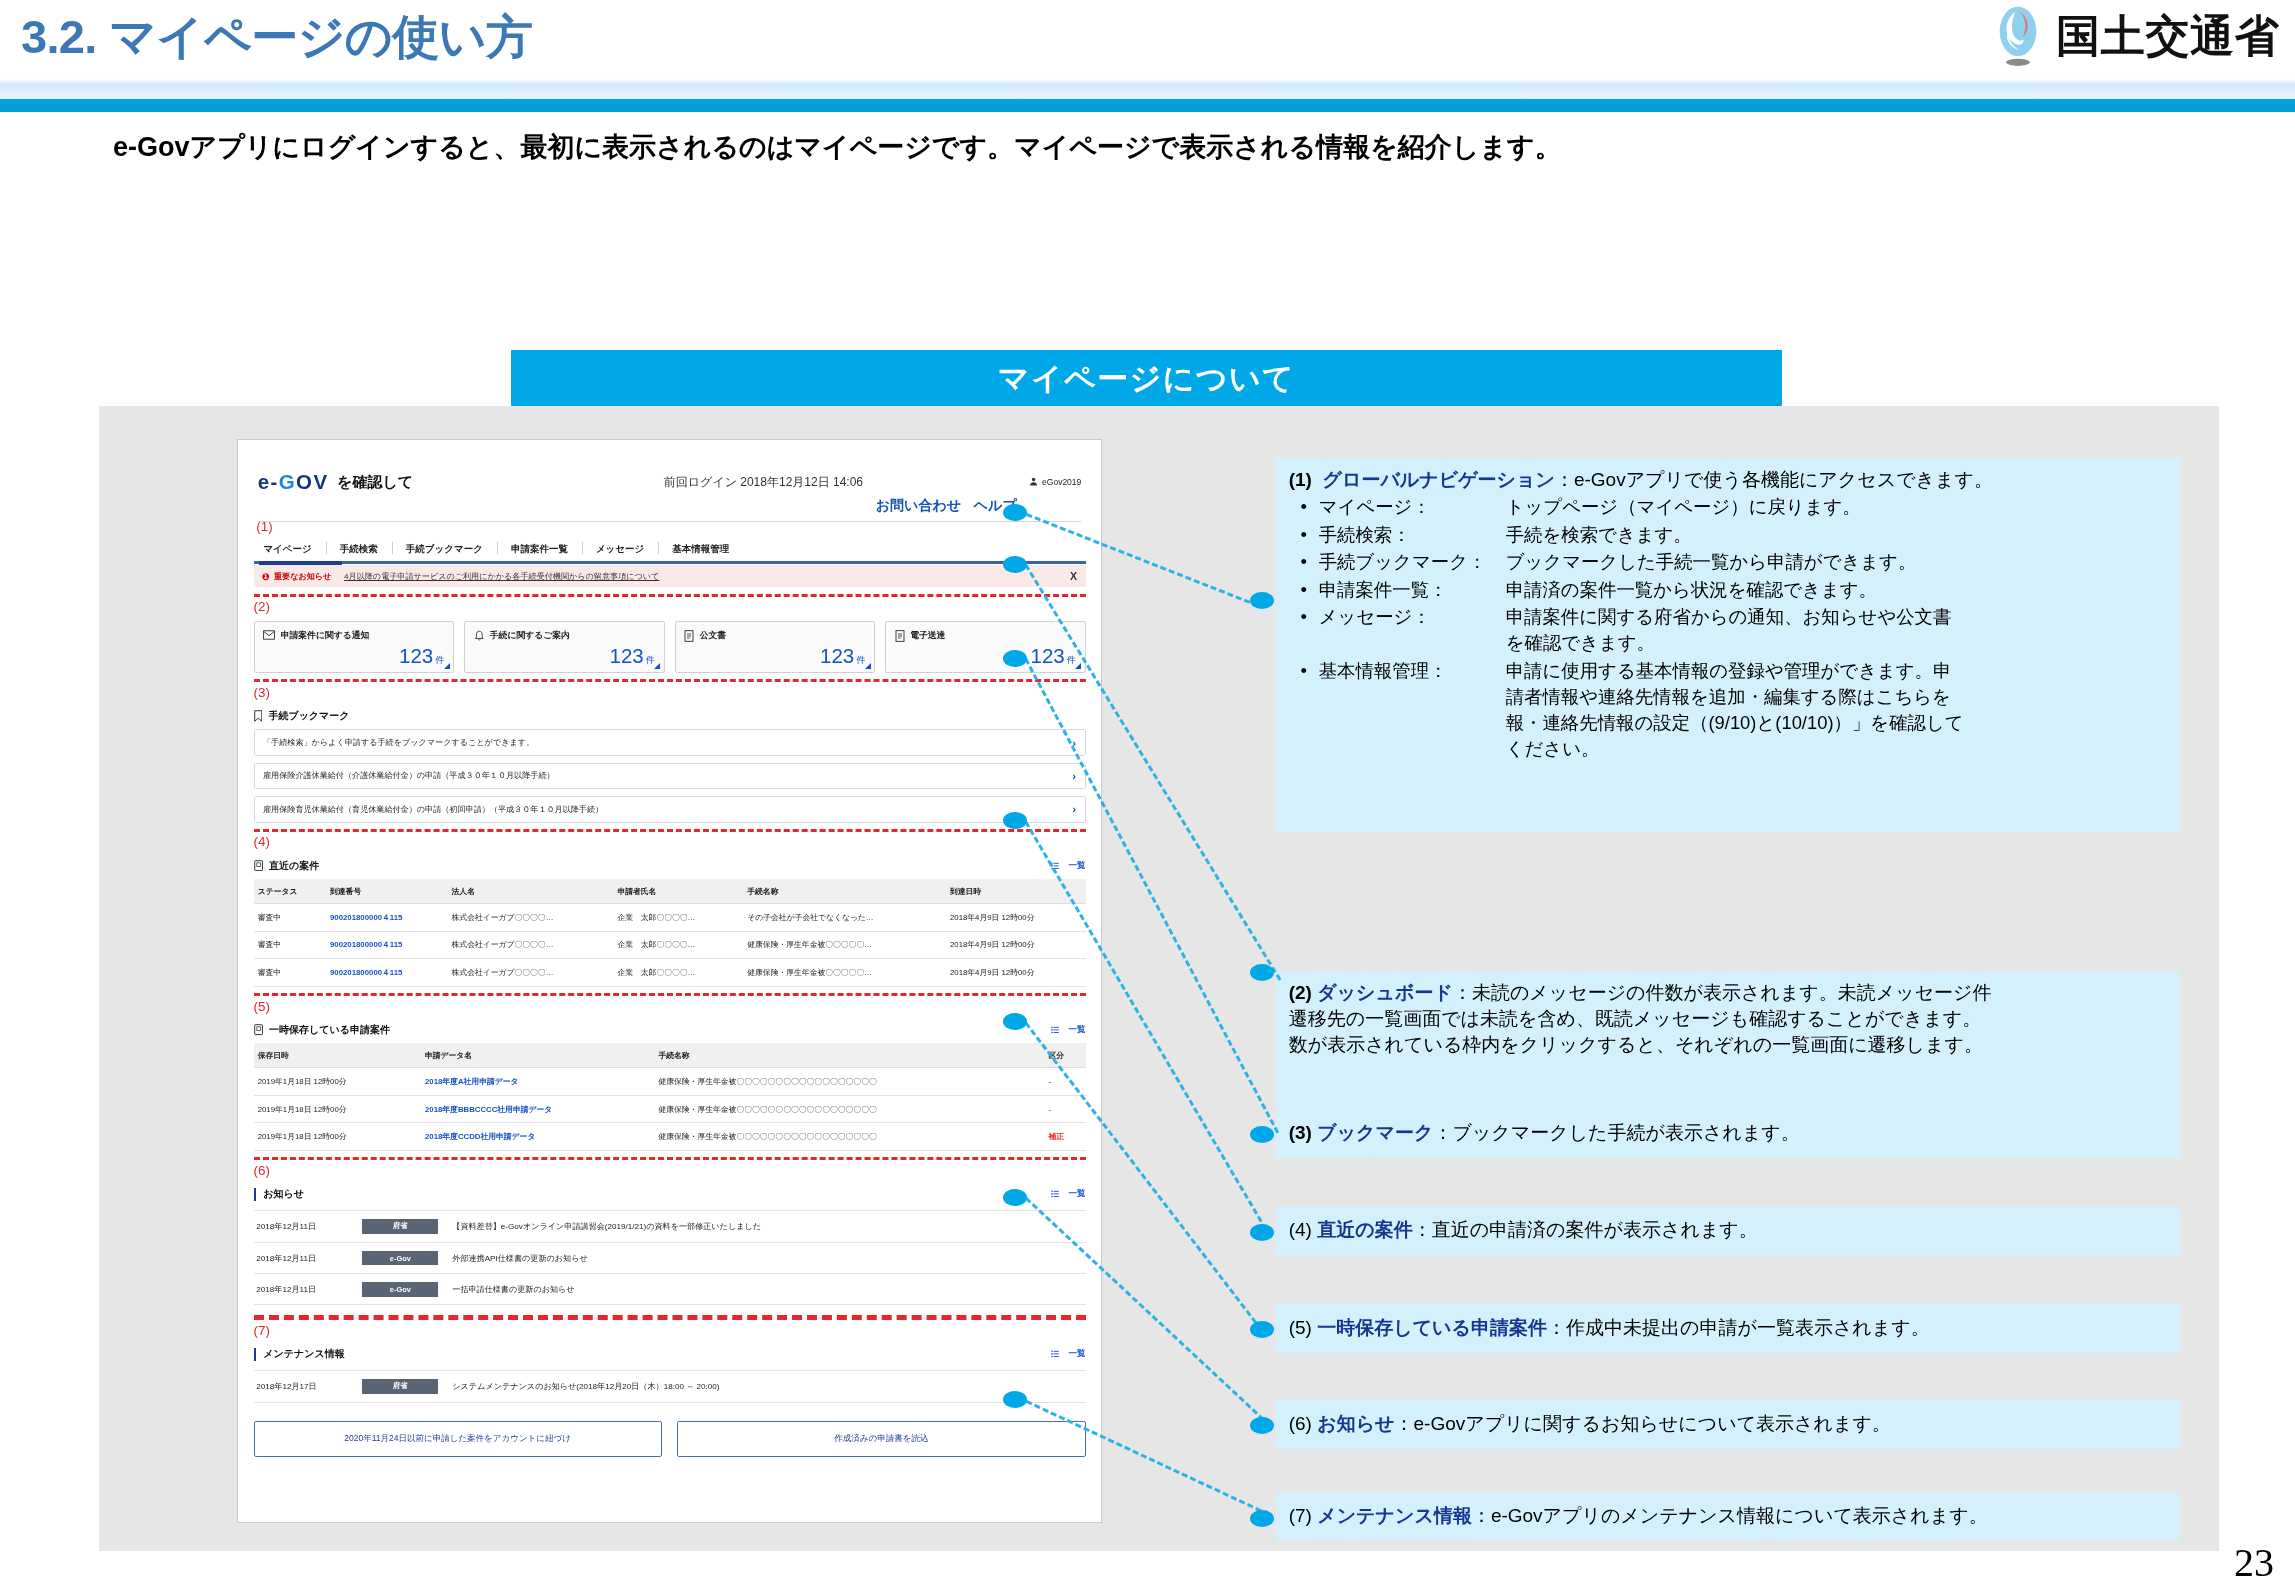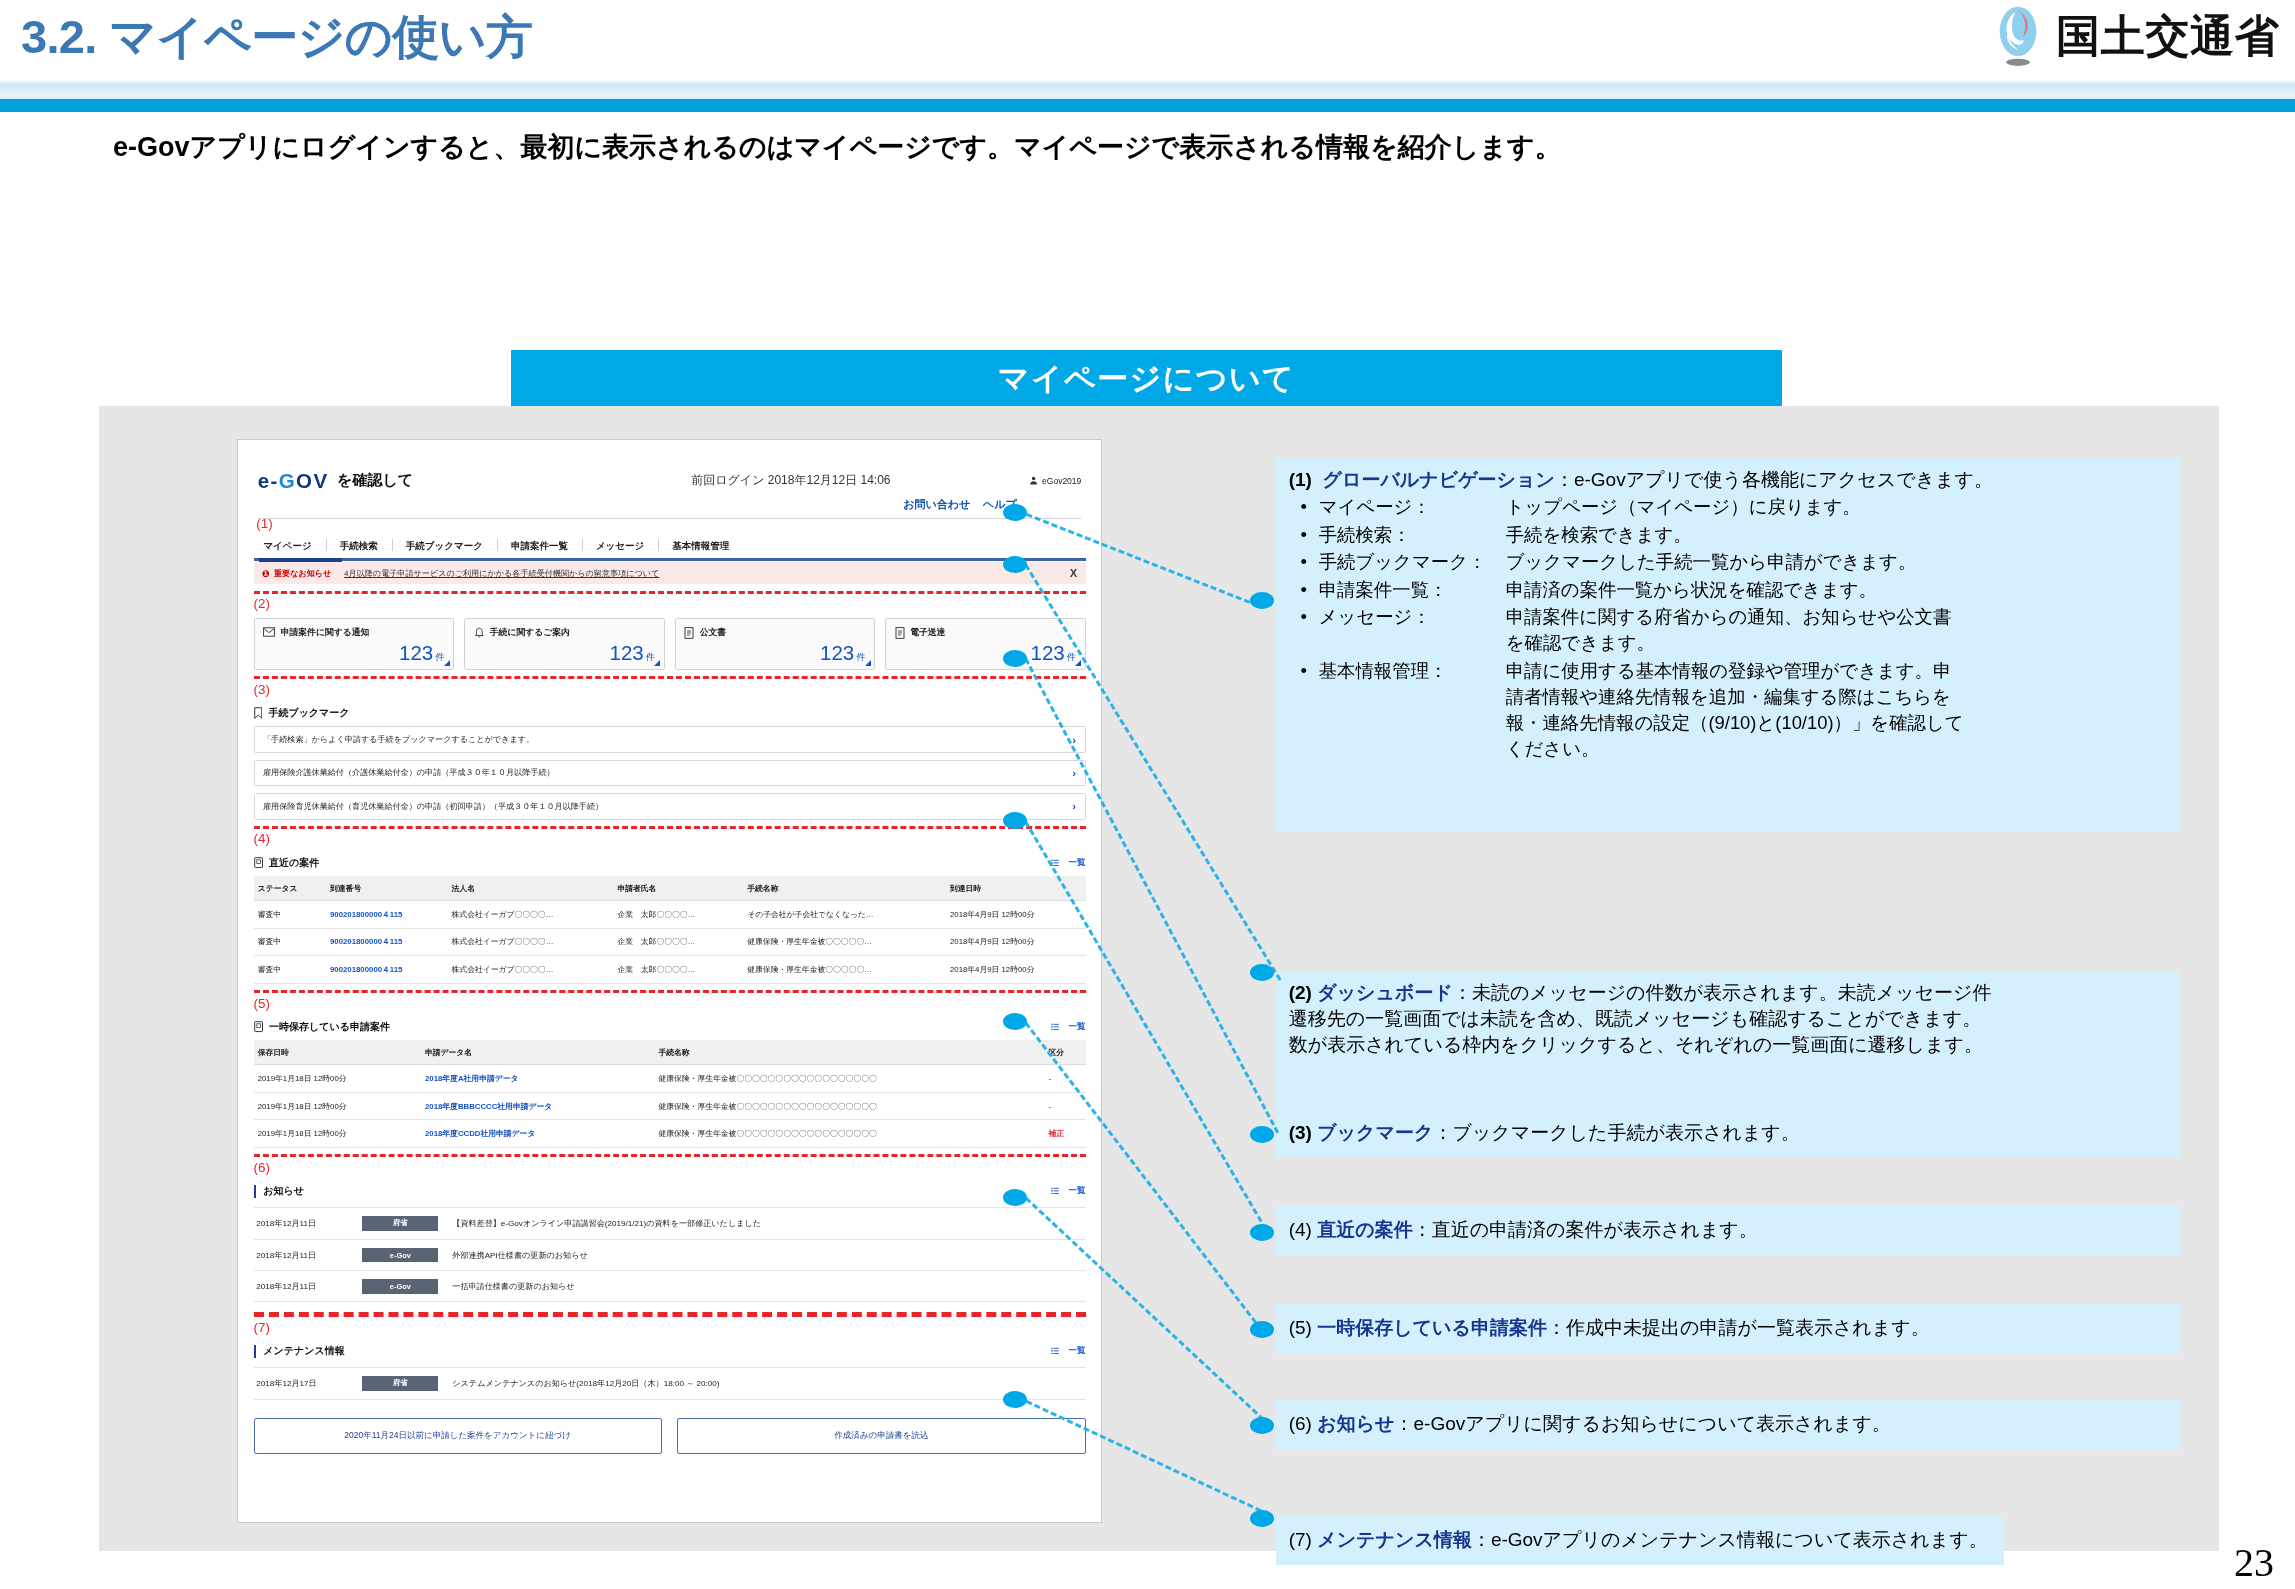--- a/index.html
+++ b/index.html
@@ -55,21 +55,21 @@
   .app-top{display:flex;align-items:center;padding:10px 4.2px 4.2px 4.2px;}
   .egov-logo{font-size:20.5px;font-weight:bold;letter-spacing:1.4px;}
   .egov-logo .e{color:#14357f;}
   .egov-logo .dash{color:#14357f;}
   .egov-logo .g{color:#1e88d8;}
   .egov-logo .o{color:#14357f;}
   .egov-logo .v{color:#14357f;}
   .egov-sub{font-size:15px;font-weight:bold;color:#111;margin-left:8.5px;}
   .app-top-right{margin-left:auto;display:flex;align-items:center;gap:12.7px;font-size:7.8px;}
   .login-info{color:#333;font-size:12px;}
-  .blue-link{color:#1155aa;font-weight:bold;font-size:11px;margin-top:47px;}
+  .blue-link{color:#1155aa;font-weight:bold;font-size:14px;margin-top:47px;}
   .user-chip{display:flex;align-items:center;gap:3.5px;font-size:8.5px;color:#222;}
   .user-chip svg{display:block;}
   .top-sep{height:0.7px;background:#d5d5d5;margin:2.8px 4.2px 0 4.2px;}
   
   .app-nav{display:flex;align-items:center;padding:6.4px 4.2px 5.7px 4.2px;font-size:9.5px;font-weight:bold;color:#222;}
   .app-nav .nv{padding:0 14px;position:relative;white-space:nowrap;}
   .app-nav .nv:first-child{padding-left:5.7px;}
   .app-nav .nv+.nv::before{content:"";position:absolute;left:0;top:-0.7px;height:12px;width:0.7px;background:#cfcfcf;}
   .nav-underline{position:relative;height:2.8px;background:#3a63ad;margin:0 0 0 0;}
   .nav-underline .active{position:absolute;left:5.7px;top:-0.7px;width:83px;height:4.2px;background:#1b3f92;}
@@ -569,21 +569,21 @@
   </div>
 
   <div class="note" style="left:1177px;top:898px;width:904px;height:49px;display:flex;align-items:center;">
     <div class="hd"><span class="idx" style="font-weight:normal">(5)</span> <span class="kw">一時保存している申請案件</span><span style="font-weight:normal">：作成中未提出の申請が一覧表示されます。</span></div>
   </div>
 
   <div class="note" style="left:1177px;top:994px;width:904px;height:49px;display:flex;align-items:center;">
     <div class="hd"><span class="idx" style="font-weight:normal">(6)</span> <span class="kw">お知らせ</span><span style="font-weight:normal">：e-Govアプリに関するお知らせについて表示されます。</span></div>
   </div>
 
-  <div class="note" style="left:1177px;top:1086px;width:728px;height:49px;display:flex;align-items:center;margin-top:24px;">
+  <div class="note" style="left:1177px;top:1086px;width:904px;height:49px;display:flex;align-items:center;">
     <div class="hd"><span class="idx" style="font-weight:normal">(7)</span> <span class="kw">メンテナンス情報</span><span style="font-weight:normal">：e-Govアプリのメンテナンス情報について表示されます。</span></div>
   </div>
 
   <div class="conn" style="left:928px;top:107px;width:240px;transform:rotate(21.5deg);"></div>
   <div class="dot" style="left:904px;top:98px;"></div>
   <div class="dot" style="left:1151px;top:186px;"></div>
 
   <div class="conn" style="left:928px;top:158px;width:487px;transform:rotate(58.5deg);"></div>
   <div class="dot" style="left:904px;top:150px;"></div>
   <div class="dot" style="left:1151px;top:558px;"></div>

